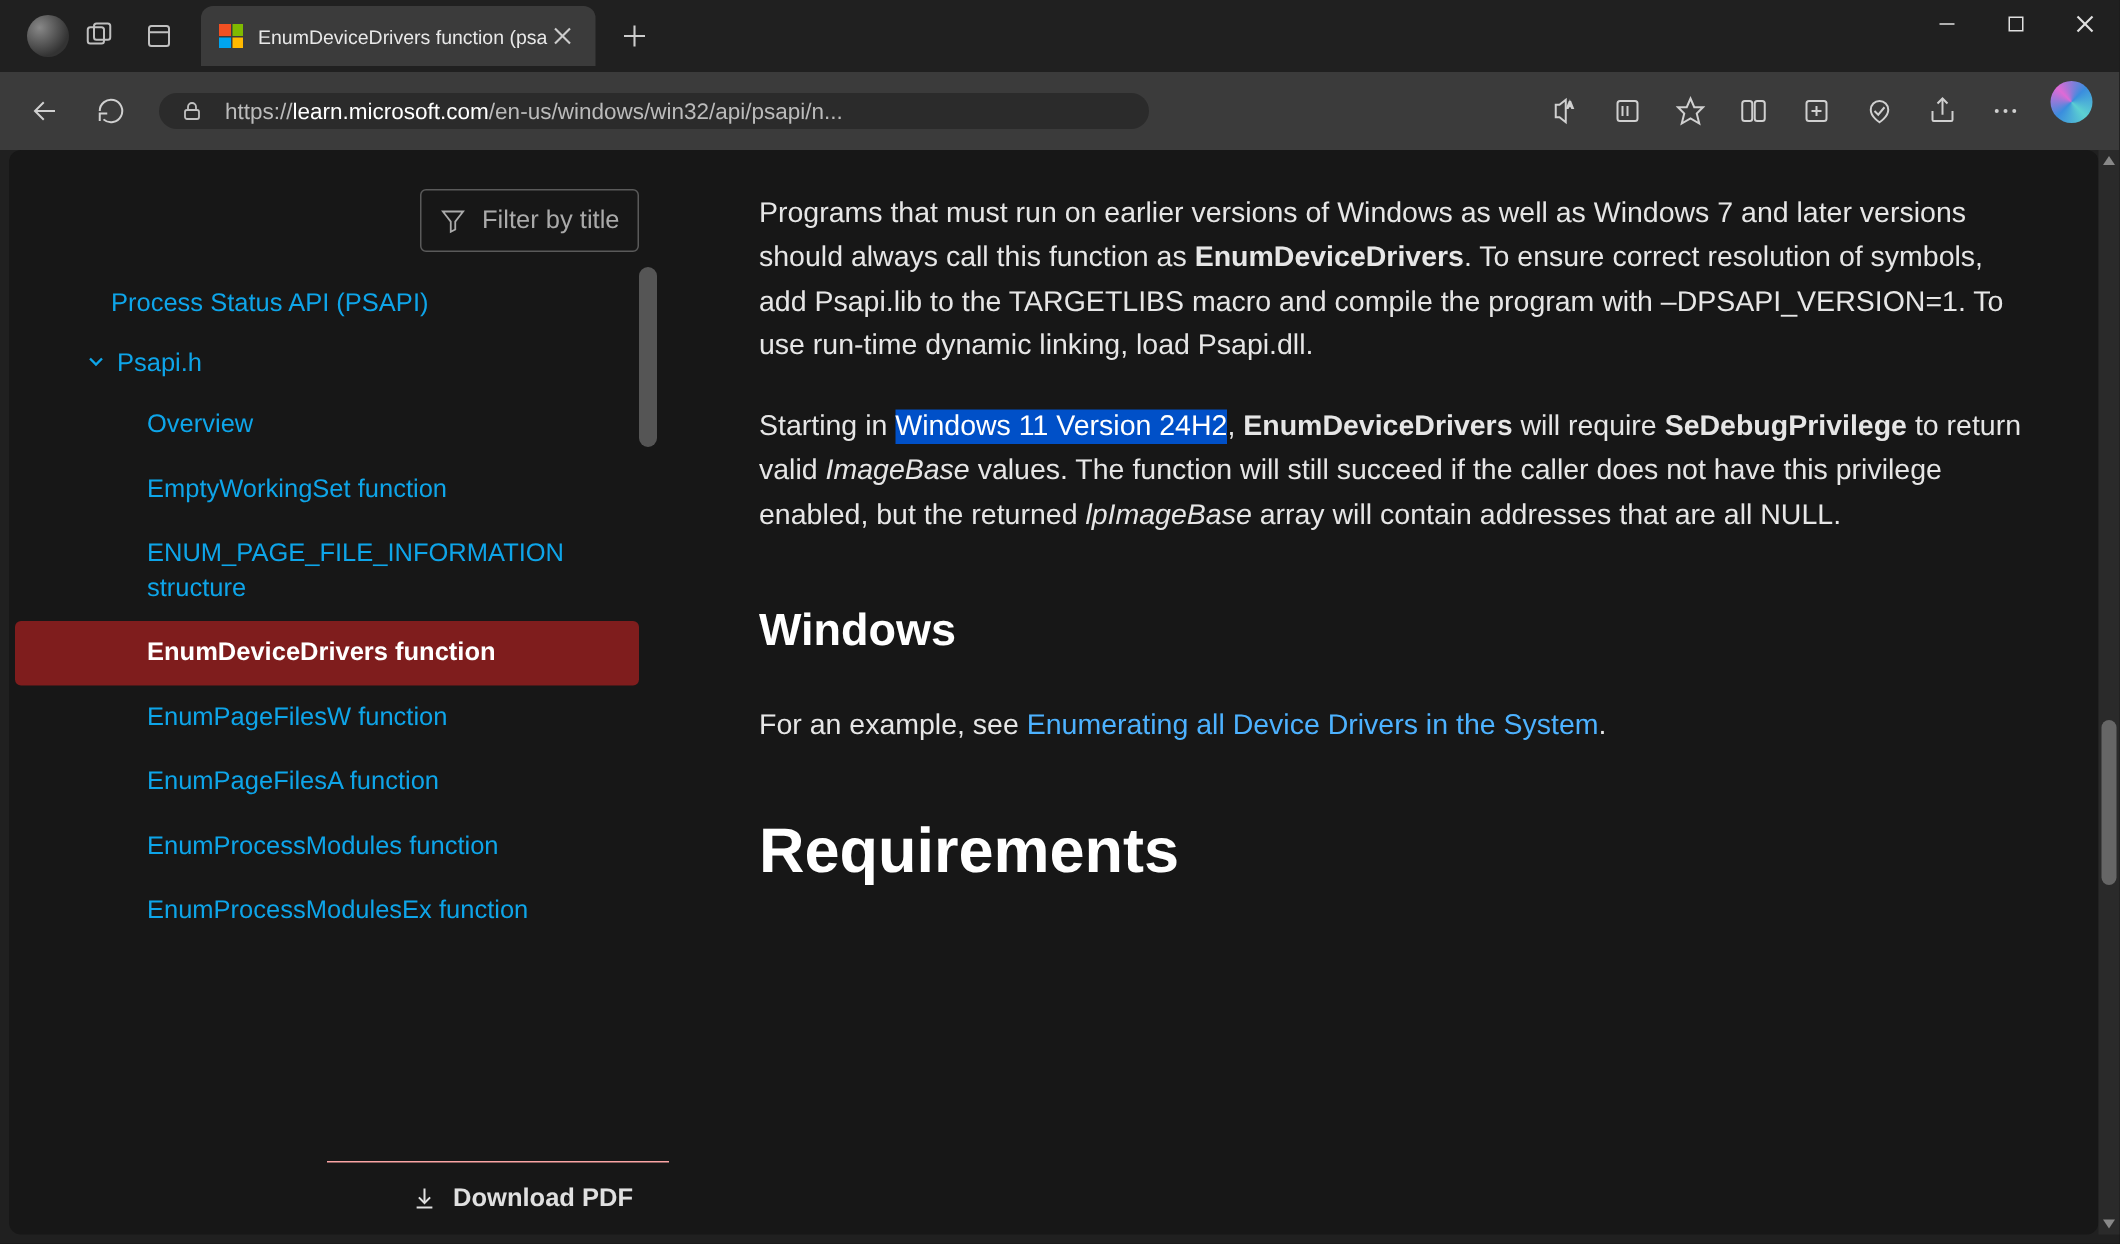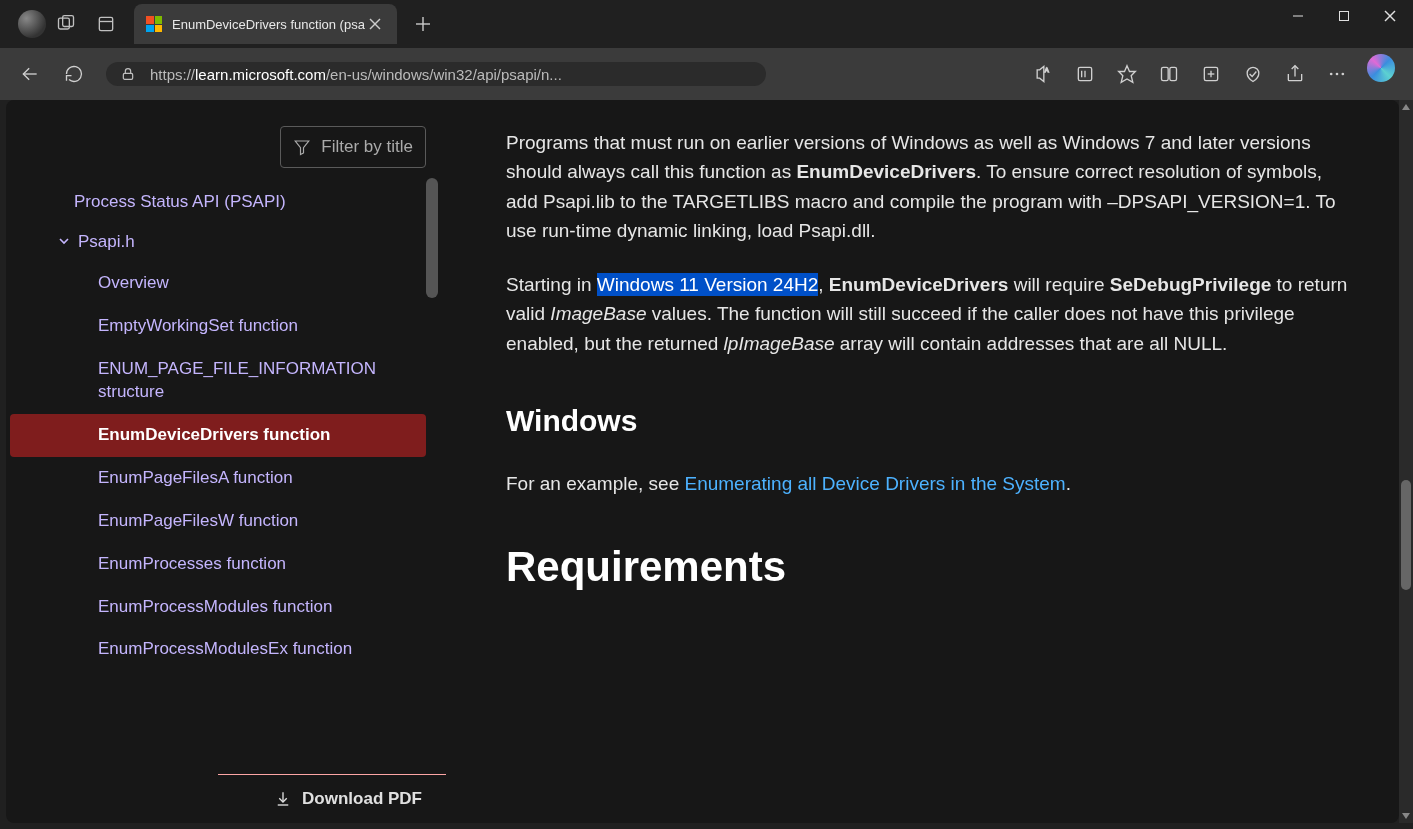--- a/index.html
+++ b/index.html
@@ -167,21 +167,21 @@
 
 .nav-tree {
   flex: 1;
   overflow-y: auto;
   position: relative;
   padding-right: 20px;
 }
 .nav-item {
   padding: 10px 10px 10px 64px;
   font-size: 17px;
-  color: #c4b5fd;
+  color: #0ea5e9;
   cursor: pointer;
   border-radius: 4px;
   margin: 0 0 0 4px;
 }
 .nav-item.level0 { padding-left: 64px; }
 .nav-item.parent {
   padding-left: 48px;
   display: flex;
   align-items: center;
 }
@@ -425,23 +425,22 @@
             <svg width="12" height="12" viewBox="0 0 12 12" fill="none" stroke="currentColor" stroke-width="1.6">
               <polyline points="3 4 7 8 3 12" transform="translate(0 -2)"></polyline>
             </svg>
           </span>
         <span>Psapi.h</span>
       </div>
       <div class="nav-item child">Overview</div>
       <div class="nav-item child">EmptyWorkingSet function</div>
       <div class="nav-item child">ENUM_PAGE_FILE_INFORMATION structure</div>
       <div class="nav-item child active">EnumDeviceDrivers function</div>
+      <div class="nav-item child">EnumPageFilesW function</div>
       <div class="nav-item child">EnumPageFilesA function</div>
-      <div class="nav-item child">EnumPageFilesW function</div>
-      <div class="nav-item child">EnumProcesses function</div>
       <div class="nav-item child">EnumProcessModules function</div>
       <div class="nav-item child">EnumProcessModulesEx function</div>
     </div>
     <div class="sidebar-scrollbar"></div>
     <div class="download-pdf">
       <svg viewBox="0 0 24 24" fill="none" stroke="currentColor" stroke-width="1.8">
           <path d="M12 3v12"></path>
           <polyline points="7 11 12 16 17 11"></polyline>
           <line x1="5" y1="20" x2="19" y2="20"></line>
         </svg>

